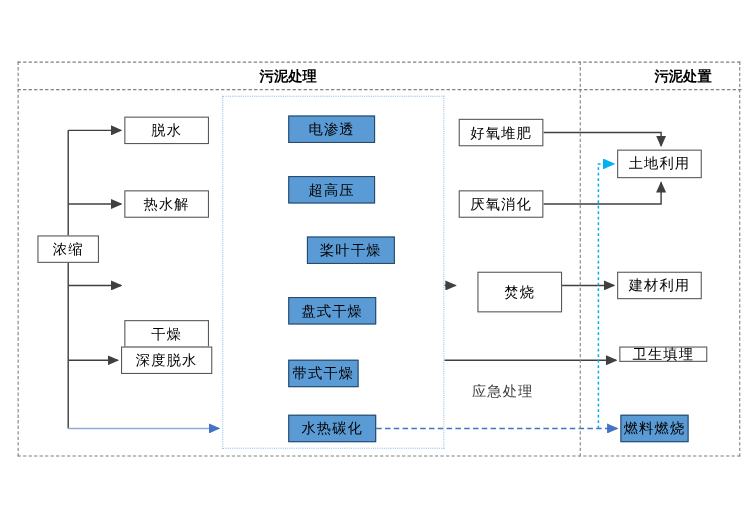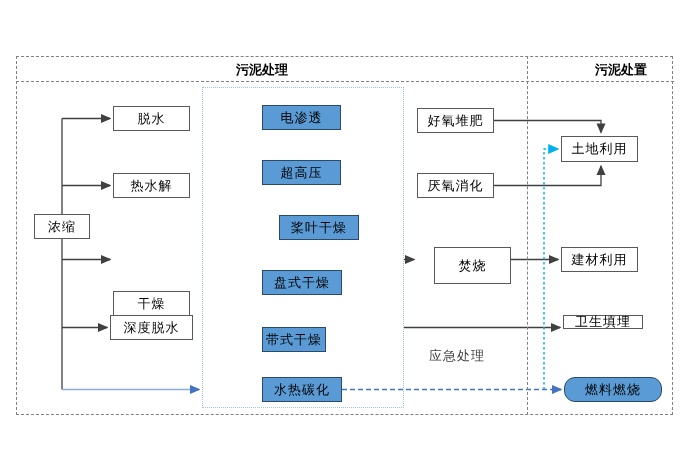--- a/index.html
+++ b/index.html
@@ -108,17 +108,17 @@
   <div class="node blue" style="left:262px; top:327px; width:64px; height:25px;">带式干燥</div>
   <div class="node blue" style="left:262px; top:377px; width:80px; height:25px;">水热碳化</div>
 
   <div class="node" style="left:417px; top:108px; width:77px; height:25px;">好氧堆肥</div>
   <div class="node" style="left:417px; top:173px; width:77px; height:25px;">厌氧消化</div>
   <div class="node" style="left:417px; top:247px; width:77px; height:37px;margin-left:17px;">焚烧</div>
 
   <div class="node" style="left:561px; top:136px; width:77px; height:26px;">土地利用</div>
   <div class="node" style="left:561px; top:247px; width:77px; height:25px;">建材利用</div>
   <div class="node" style="left:563px; top:315px; width:80px; height:14px;">卫生填埋</div>
-  <div class="node blue" style="left:564px; top:377px; width:98px; height:25px;border-radius:11px;">燃料燃烧</div>
+  <div class="node blue" style="left:564px; top:377px; width:62px; height:25px;">燃料燃烧</div>
 
   <div class="edge-label">应急处理</div>
 
 </div>
 
 </body></html>

